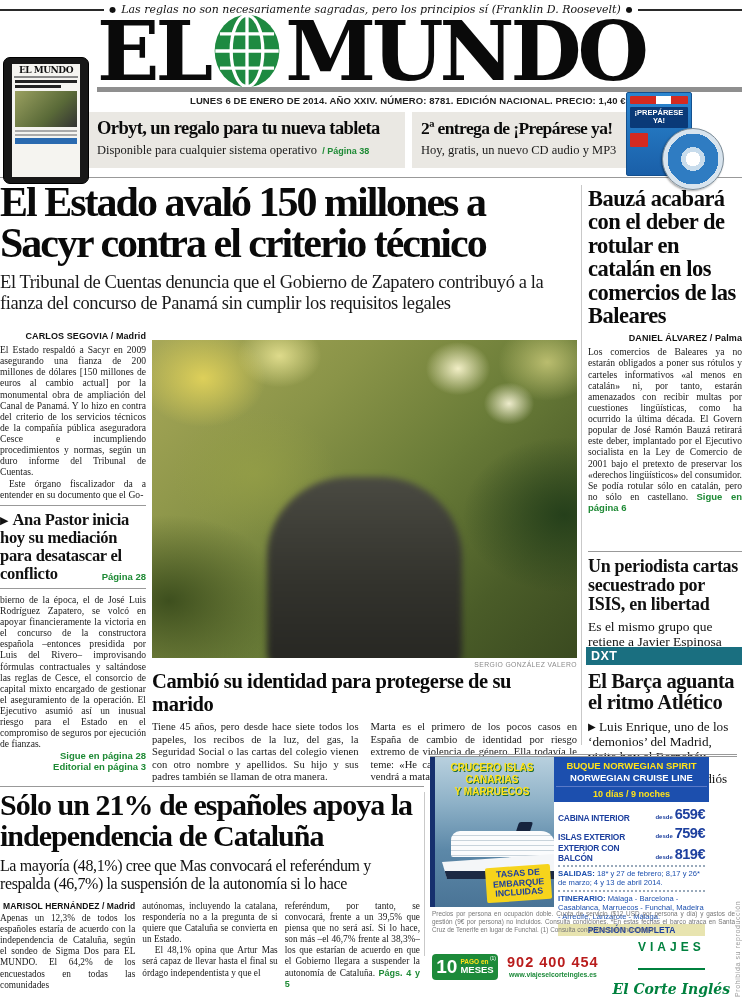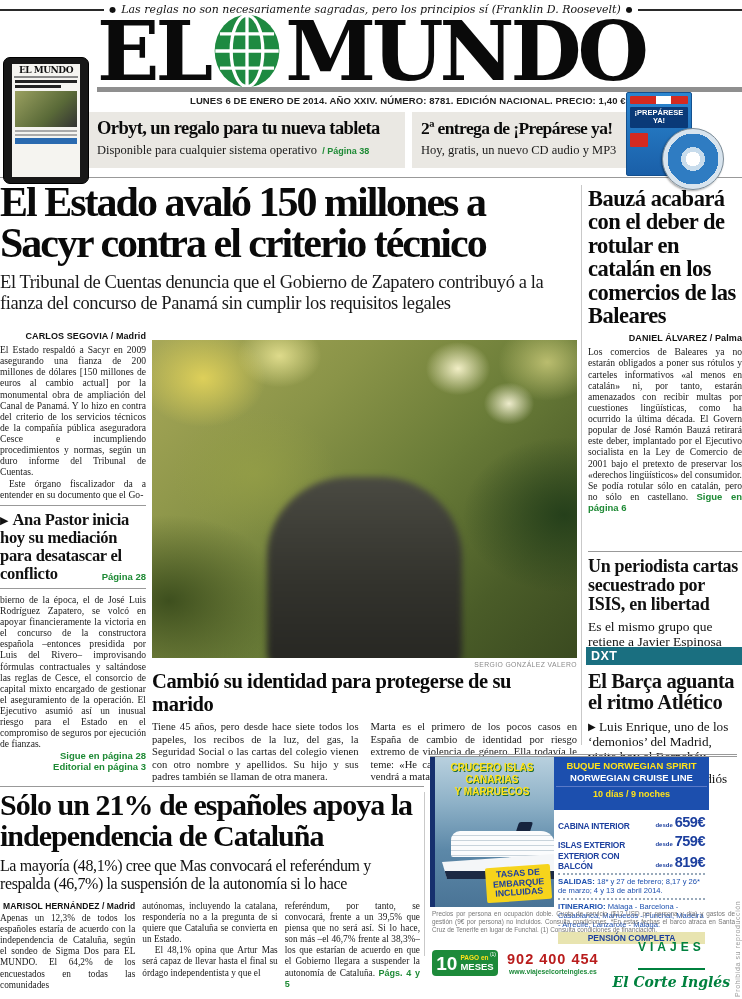--- a/index.html
+++ b/index.html
@@ -144,21 +144,21 @@
   #ship-super{position:absolute;bottom:22px;left:7%;width:80%;height:26px;border-radius:9px 14px 2px 2px;
               background:repeating-linear-gradient(180deg,#fbfcfd 0 4px,#c9d4dc 4px 5px)}
   #ship-funnel{position:absolute;bottom:44px;left:58%;width:14px;height:13px;background:#16243e;border-radius:2px;transform:skewX(-18deg)}
   #ship-hull{position:absolute;bottom:0;width:100%;height:25px;background:#f4f6f8;
              clip-path:polygon(0% 32%,86% 0%,100% 55%,92% 100%,4% 100%)}
   #ship-hull-dark{position:absolute;bottom:0;left:2%;width:94%;height:8px;background:#1c2a44;
                   clip-path:polygon(0 0,100% 0,96% 100%,2% 100%)}
   #tasas{position:absolute;right:3px;bottom:7px;background:#f6d41c;color:#1c3f9e;font-weight:bold;font-size:8.8px;
          line-height:1.08;text-align:center;padding:3px 7px;transform:rotate(-4deg);border-radius:2px}
   #ad-right{width:155px;display:flex;flex-direction:column;background:#fff}
-  #ad-right-header{background:#1c4fae;text-align:center;padding:3px 2px 10px;line-height:1.25}
+  #ad-right-header{background:#1c4fae;text-align:center;padding:3px 2px 2px;line-height:1.25}
   .adh1{color:#ffe21a;font-weight:bold;font-size:9.5px}
   .adh2{color:#fff;font-weight:bold;font-size:9.5px}
   .adh3{color:#ffe21a;font-weight:bold;font-size:9px;border-top:1px solid #5a7ac8;margin-top:2px;padding-top:2px}
   #ad-prices{flex:1;padding:3px 4px 0;color:#1c3f9e}
   .price-row{display:flex;align-items:flex-end;justify-content:space-between;margin-bottom:1px}
   .price-label{font-weight:bold;font-size:8.4px;letter-spacing:-0.2px}
   .price-from{font-size:6px;margin-right:2px;font-weight:bold}
   .price-val{font-weight:bold;font-size:14.5px;letter-spacing:-0.5px}
   .dotted{border-top:2px dotted #9ab;margin:2px 0}
   .ad-sched{font-size:7.6px;line-height:1.18;color:#1c4fae}
@@ -171,21 +171,21 @@
   .m-num{font-size:19px;font-weight:bold;line-height:1}
   .m-col{display:flex;flex-direction:column;line-height:1}
   .m-top{color:#ffe21a;font-size:6.5px;font-weight:bold}
   .m-bot{font-size:9.5px;font-weight:bold}
   .m-note{position:absolute;top:1px;right:2px;font-size:5px}
   #phone-block{text-align:center;flex:none}
   #phone{font-size:14.5px;font-weight:bold;color:#b91c1c;letter-spacing:1px;line-height:1.1}
   #website{font-size:6.8px;color:#1d8a3a;font-weight:bold}
   #eci-logo{flex:1;text-align:center;color:#00813e}
   #eci-viajes{font-size:12px;font-weight:bold;letter-spacing:4px;border-bottom:2px solid #00813e;display:inline-block;padding-bottom:14px}
-  #eci-script{font-family:"DejaVu Serif",serif;font-style:italic;font-size:14px;font-weight:bold;margin-top:4px}
+  #eci-script{font-family:"DejaVu Serif",serif;font-style:italic;font-size:14px;font-weight:bold;margin-top:11px}
 
   
   #edge-note{position:absolute;right:1px;top:742px;height:255px;writing-mode:vertical-rl;transform:rotate(180deg);
              font-size:7px;color:#9a9a9a;font-family:"Liberation Sans",sans-serif;letter-spacing:0.6px}
 </style>
 </head>
 <body>
 
 <div id="page">
 

